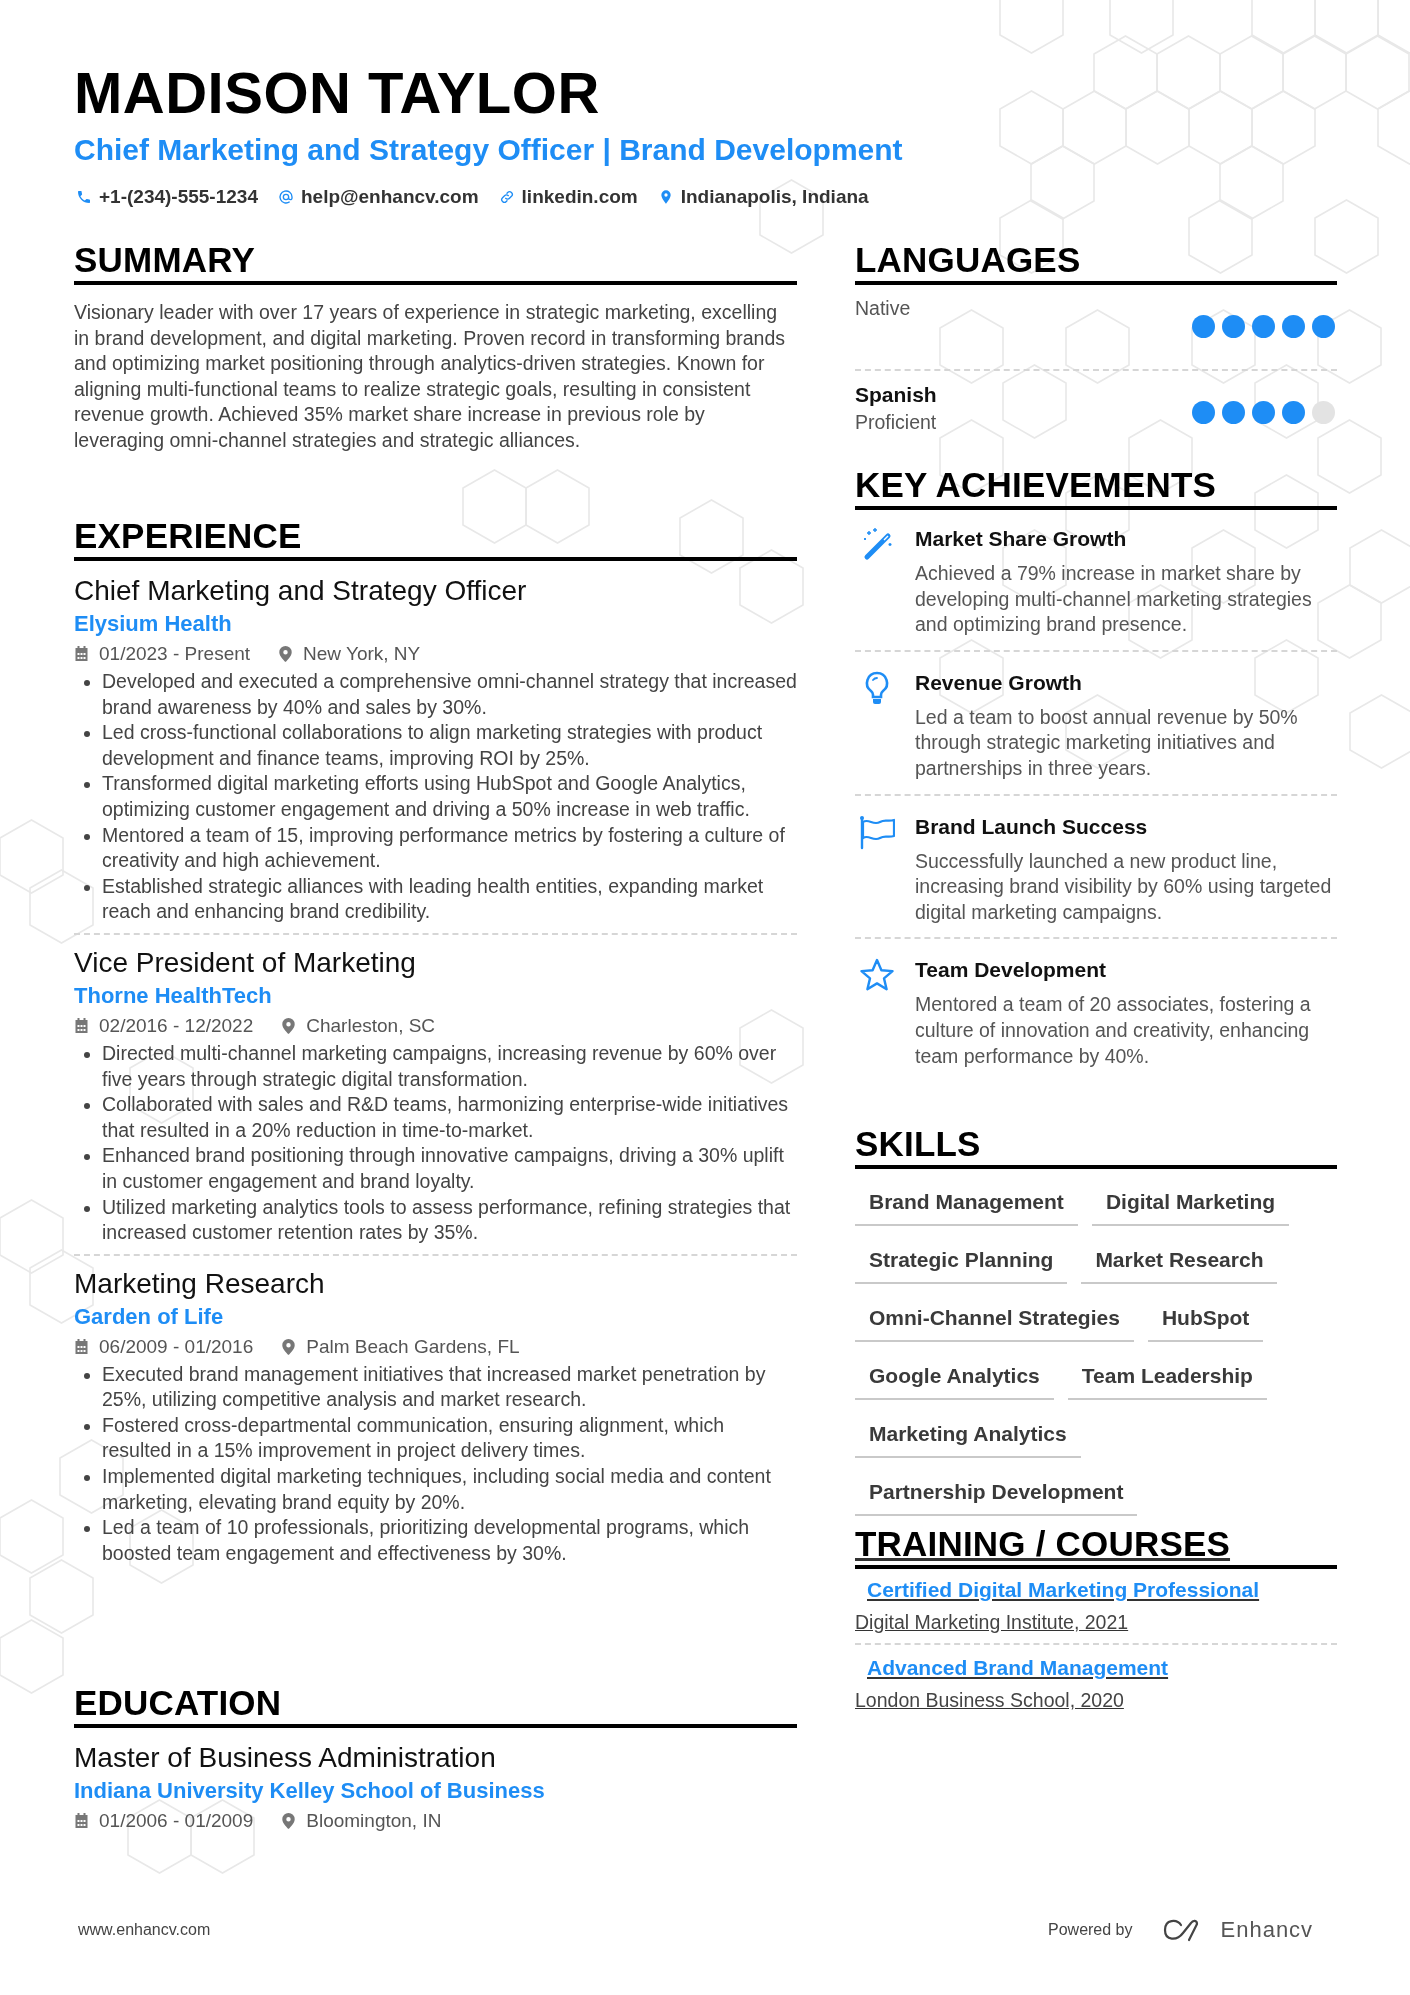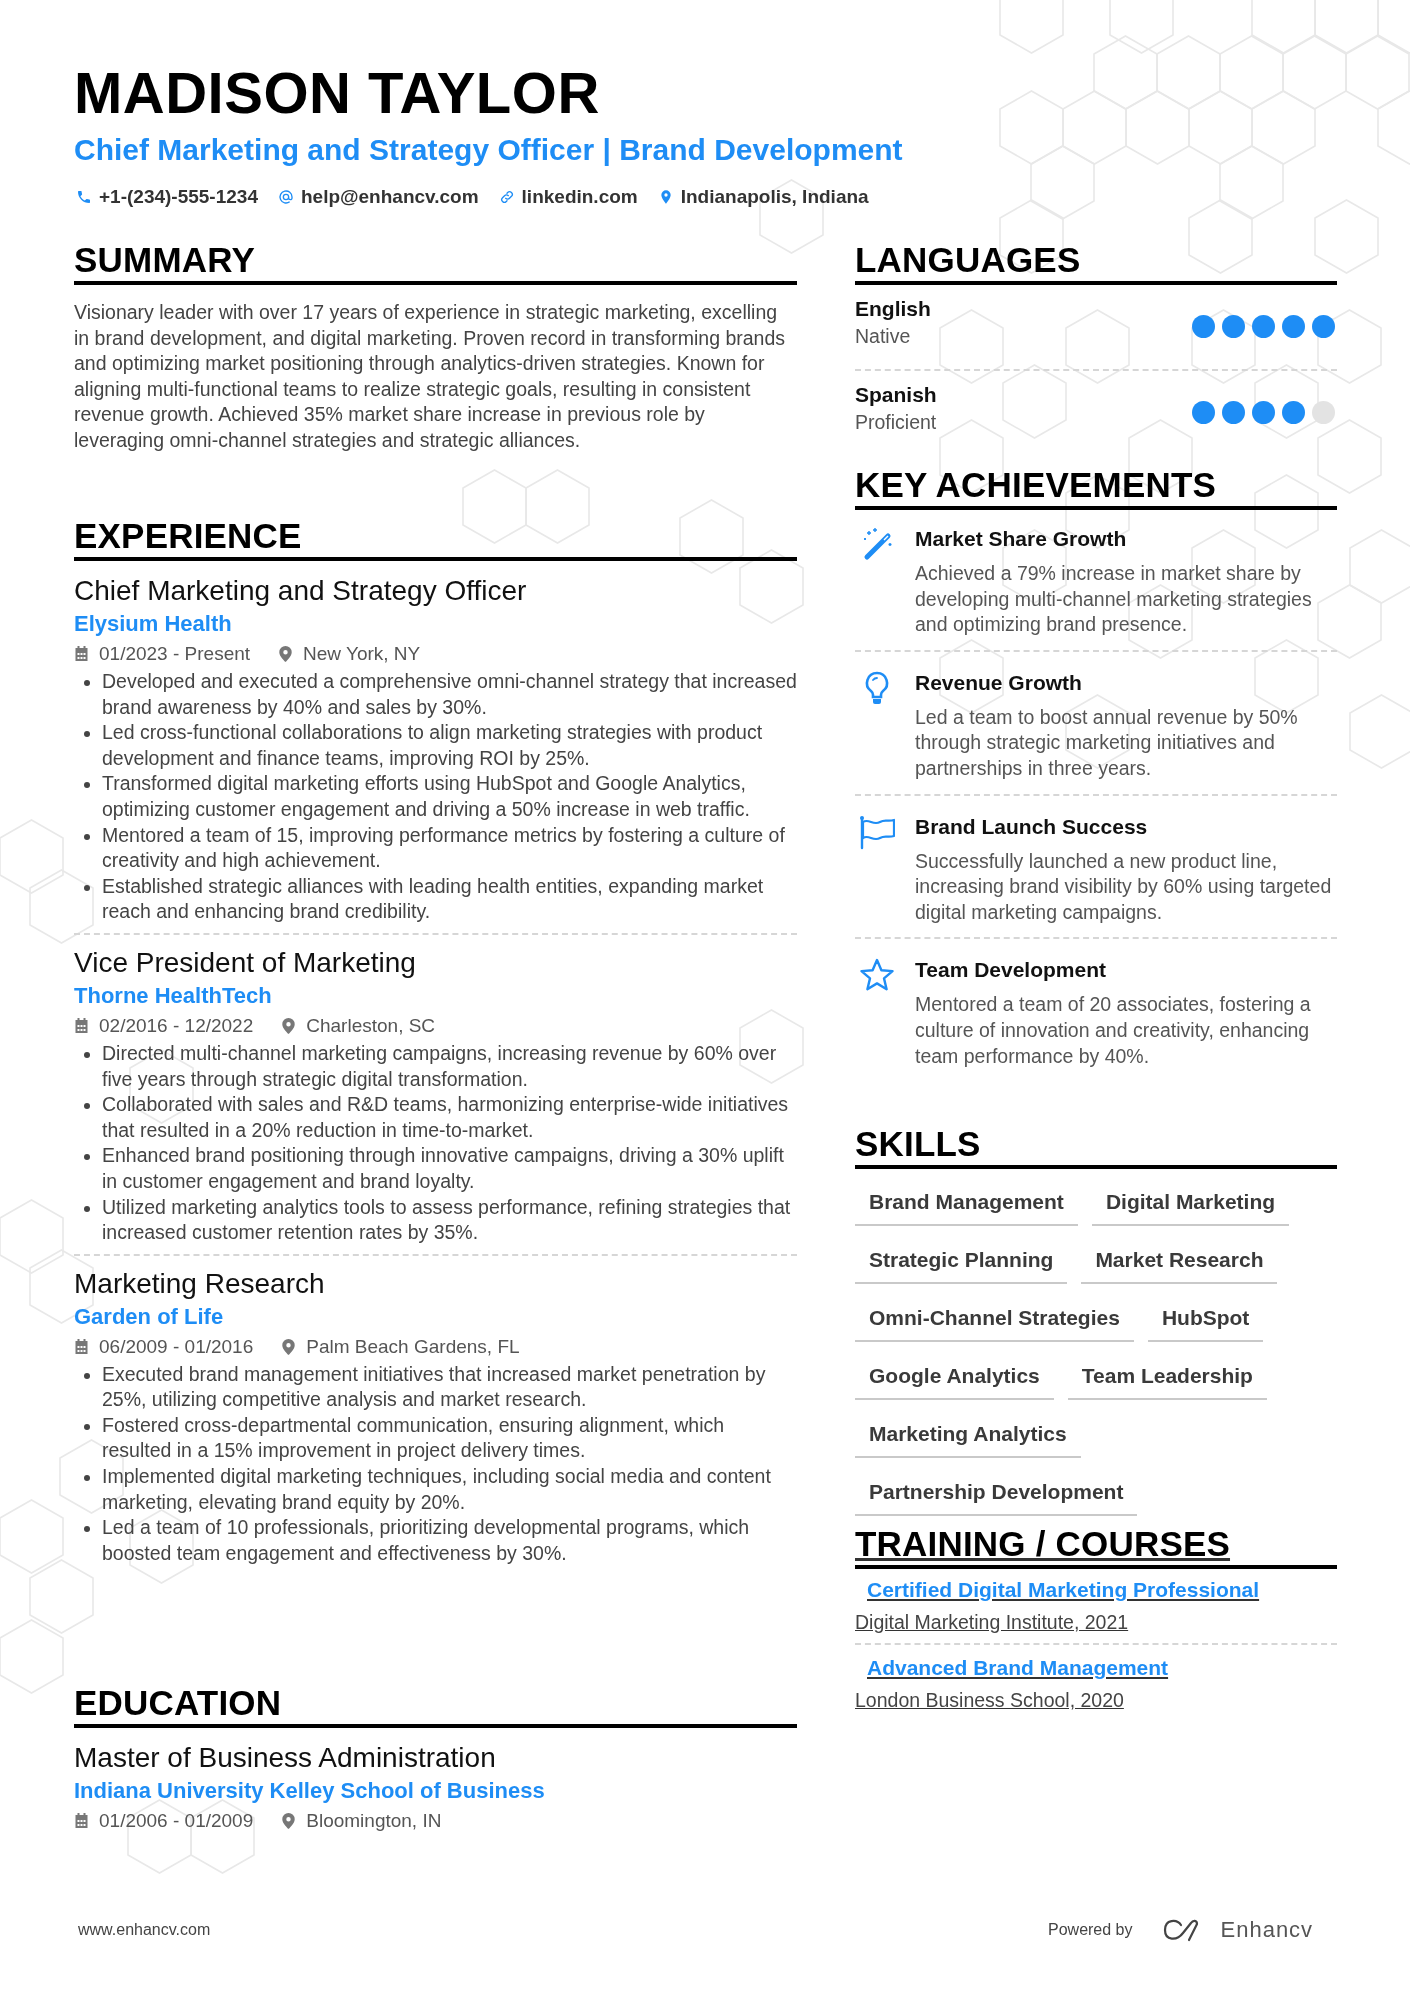--- a/index.html
+++ b/index.html
@@ -298,21 +298,20 @@
         <span>Bloomington, IN</span>
       </span>
     </div>
   </div>
 </div>
 
 <div class="abs right" style="top:240px;">
   <div class="sec-title">LANGUAGES</div>
   <div class="rule" style="margin-top:1px;"></div>
   <div class="lang-row" style="margin-top:10px;">
-    <div class="lang-name">English</div>
     <div class="lang-level">Native</div>
     <div class="dots">
       <span class="dot"></span>
       <span class="dot"></span>
       <span class="dot"></span>
       <span class="dot"></span>
       <span class="dot"></span>
     </div>
   </div>
   <div class="dash"></div>

